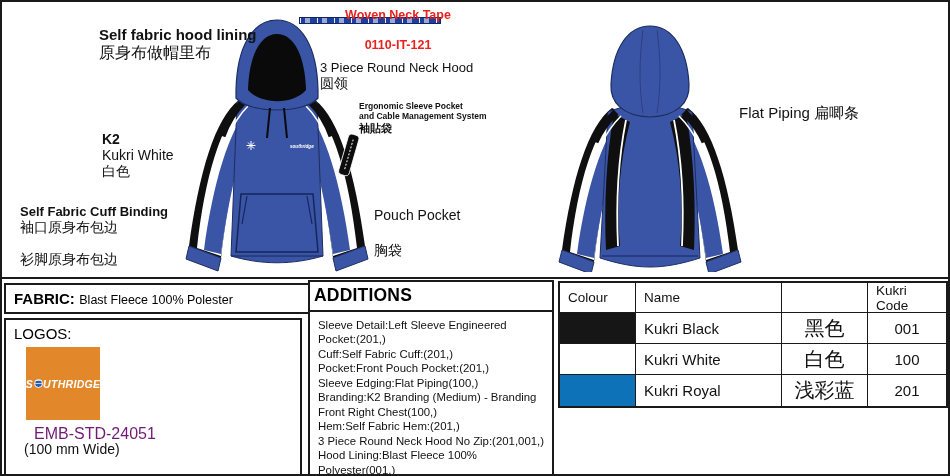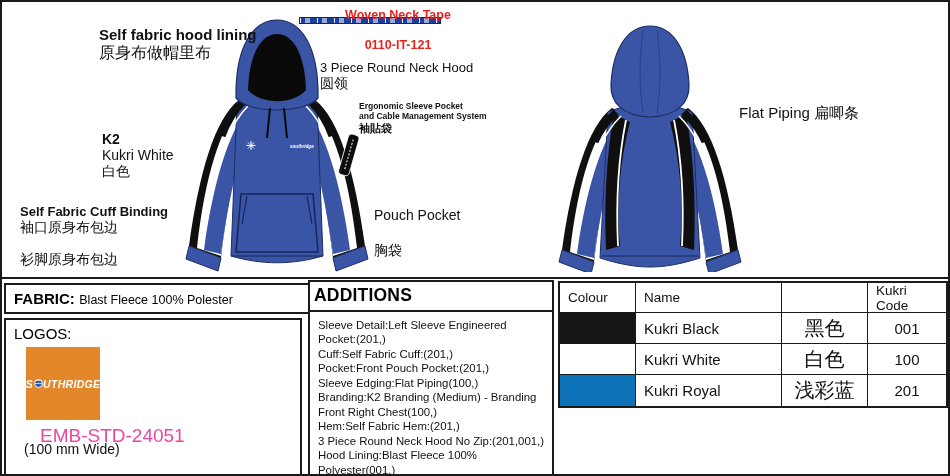--- a/index.html
+++ b/index.html
@@ -160,21 +160,21 @@
 
   <div id="logos-box" class="abs panel">
     <div style="font-size:15px; font-weight:normal;">LOGOS:</div>
     <div id="logo-square">
       <span class="brand">
         <span>S</span>
           <span class="globe"></span>
           <span>UTHRIDGE</span>
       </span>
     </div>
-    <div class="abs" style="left:34px; top:105px; font-size:19px; color:#ec4899;">EMB-STD-24051</div>
+    <div class="abs" style="left:28px; top:105px; font-size:16px; color:#701a75;">EMB-STD-24051</div>
     <div class="abs" style="left:18px; top:121px; font-size:14px; color:#111;">(100   mm  Wide)</div>
   </div>
 
   <div id="additions-box" class="abs panel">
     <div id="additions-header">ADDITIONS</div>
     <div id="additions-body">
       <div>Sleeve Detail:Left Sleeve Engineered Pocket:(201,)</div>
       <div>Cuff:Self Fabric Cuff:(201,)</div>
       <div>Pocket:Front Pouch Pocket:(201,)</div>
       <div>Sleeve Edging:Flat Piping(100,)</div>

